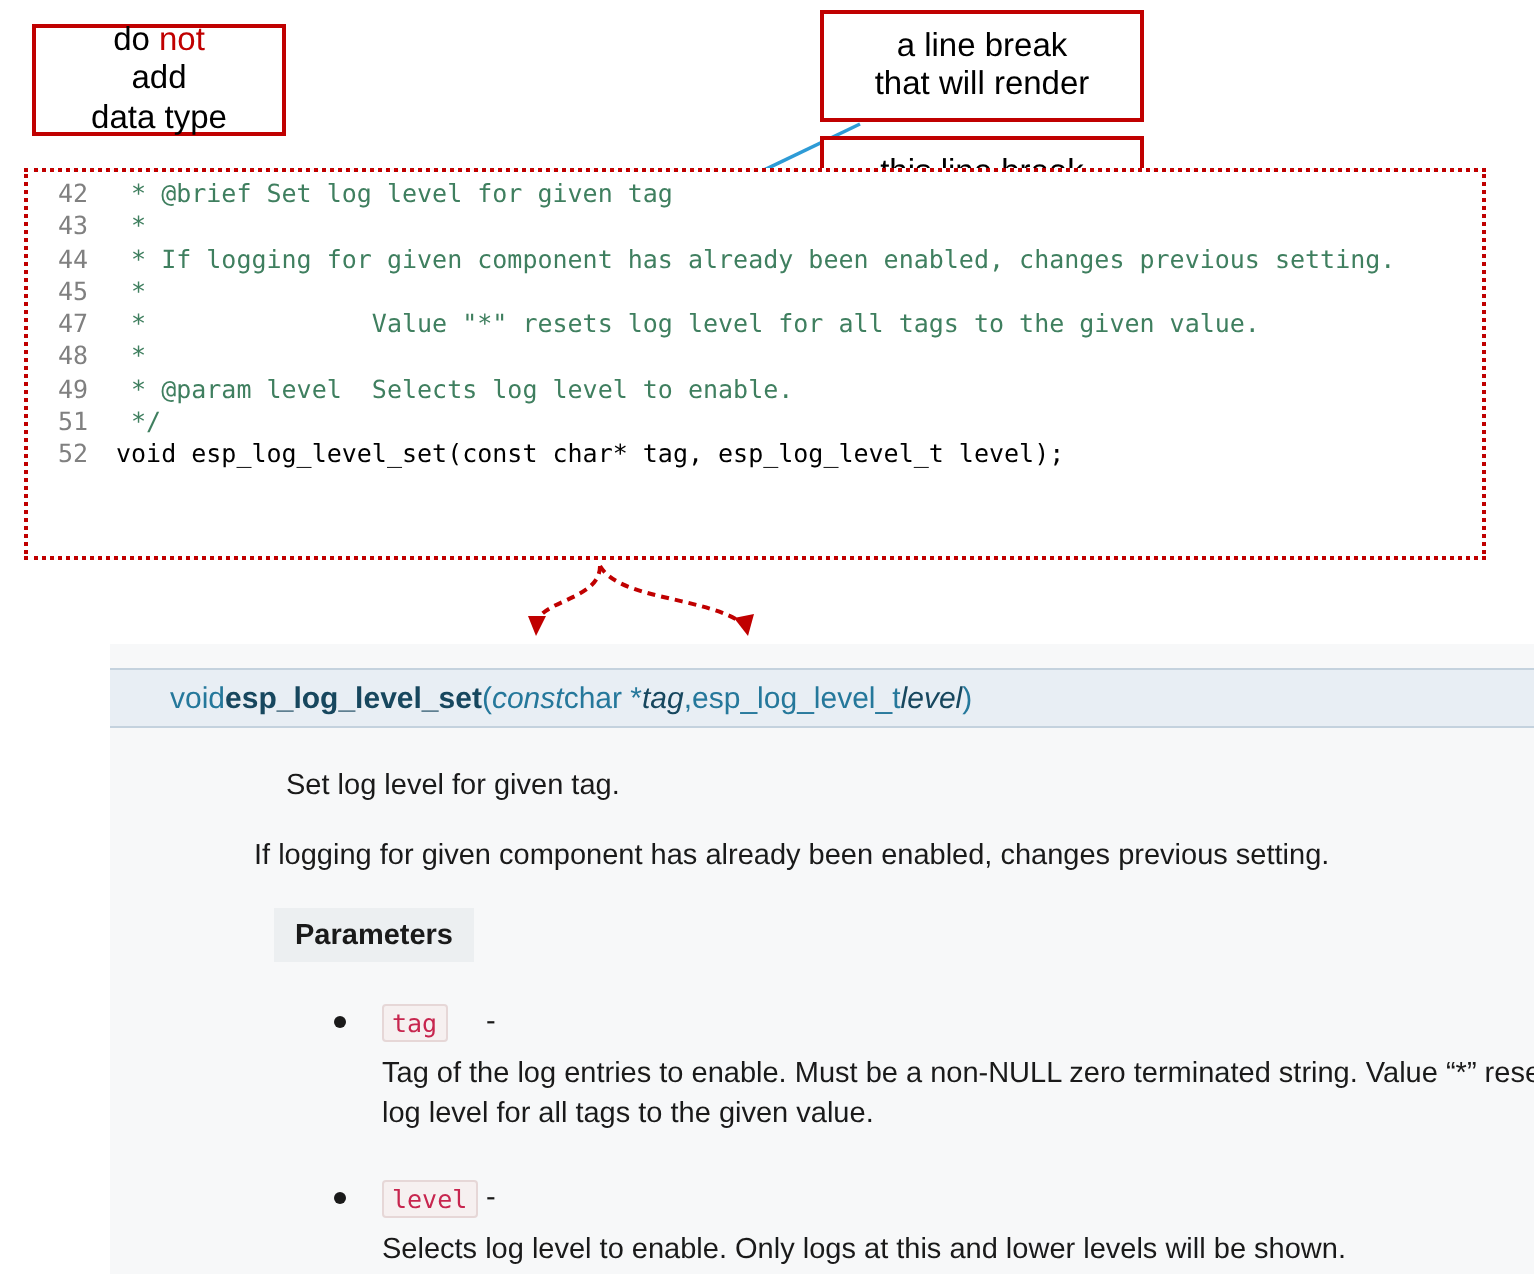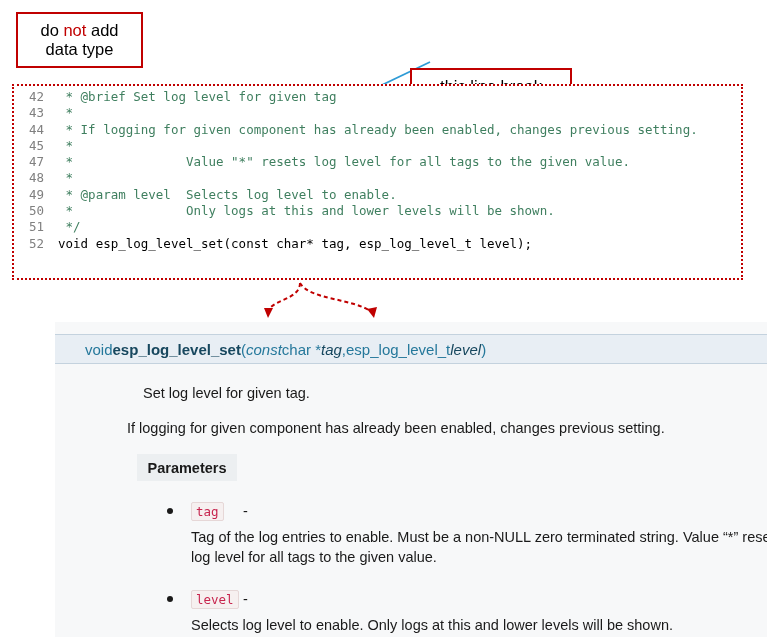--- a/index.html
+++ b/index.html
@@ -26,21 +26,21 @@
     position: absolute;
     border: 2px solid #c00000;
     background: #ffffff;
     color: #000000;
     font-size: 16.5px;
     line-height: 1.18;
     text-align: center;
     display: flex;
     align-items: center;
     justify-content: center;
-    padding: 3px 8px;
+    padding: 3px 24px;
     box-sizing: border-box;
   }
   .callout .red {
     color: #c00000;
   }
   #callout-no-data-type {
     left: 16px;  top: 12px;  width: 127px; height: 56px;
   }
   #callout-whitespace {
     left: 176px; top: 40px;  width: 160px; height: 56px;
@@ -229,34 +229,36 @@
     <polygon points="268,318 264,308 273,308" fill="#c00000"></polygon>
     <path d="M300,283 C310,300 352,298 372,312" stroke="#c00000" stroke-width="2" fill="none" stroke-dasharray="4,3"></path>
     <polygon points="374,318 367,309 377,307" fill="#c00000"></polygon>
   </svg>
 
   <div class="callout" id="callout-no-data-type">
     <span><span>do </span><span class="red">not</span><span> add</span><br><span>data type</span></span>
   </div>
 
 
+  <div class="callout" id="callout-line-break-render">
+    <span><span>a line break</span><br><span>that will render</span></span>
+  </div>
 
   <div class="callout" id="callout-line-break-not-render">
     <span><span>this line break</span><br><span>will </span><span class="red">not</span><span> render</span></span>
   </div>
 
   <div id="code-block">
     <div class="code-line"><span class="ln">42</span><span class="fold"></span><span class="ctext"> * @brief Set log level for given tag</span></div>
     <div class="code-line"><span class="ln">43</span><span class="fold"></span><span class="ctext"> *</span></div>
     <div class="code-line"><span class="ln">44</span><span class="fold"></span><span class="ctext"> * If logging for given component has already been enabled, changes previous setting.</span></div>
     <div class="code-line"><span class="ln">45</span><span class="fold"></span><span class="ctext"> *</span></div>
     <div class="code-line"><span class="ln">47</span><span class="fold"></span><span class="ctext"> *               Value "*" resets log level for all tags to the given value.</span></div>
     <div class="code-line"><span class="ln">48</span><span class="fold"></span><span class="ctext"> *</span></div>
     <div class="code-line"><span class="ln">49</span><span class="fold"></span><span class="ctext"> * @param level  Selects log level to enable.</span></div>
-    <div class="code-line"><span class="ln">50</span><span class="fold"></span><span class="ctext"> *               Only logs at this and lower levels will be shown.</span></div>
     <div class="code-line"><span class="ln">51</span><span class="fold"></span><span class="ctext"> */</span></div>
     <div class="code-line"><span class="ln">52</span><span class="fold"></span><span class="ctext code">void esp_log_level_set(const char* tag, esp_log_level_t level);</span></div>
   </div>
 
   <div id="doc-panel">
 
     <div id="doc-signature">
       <span>void </span>
         <span class="fn">esp_log_level_set</span>
         <span>(</span>

